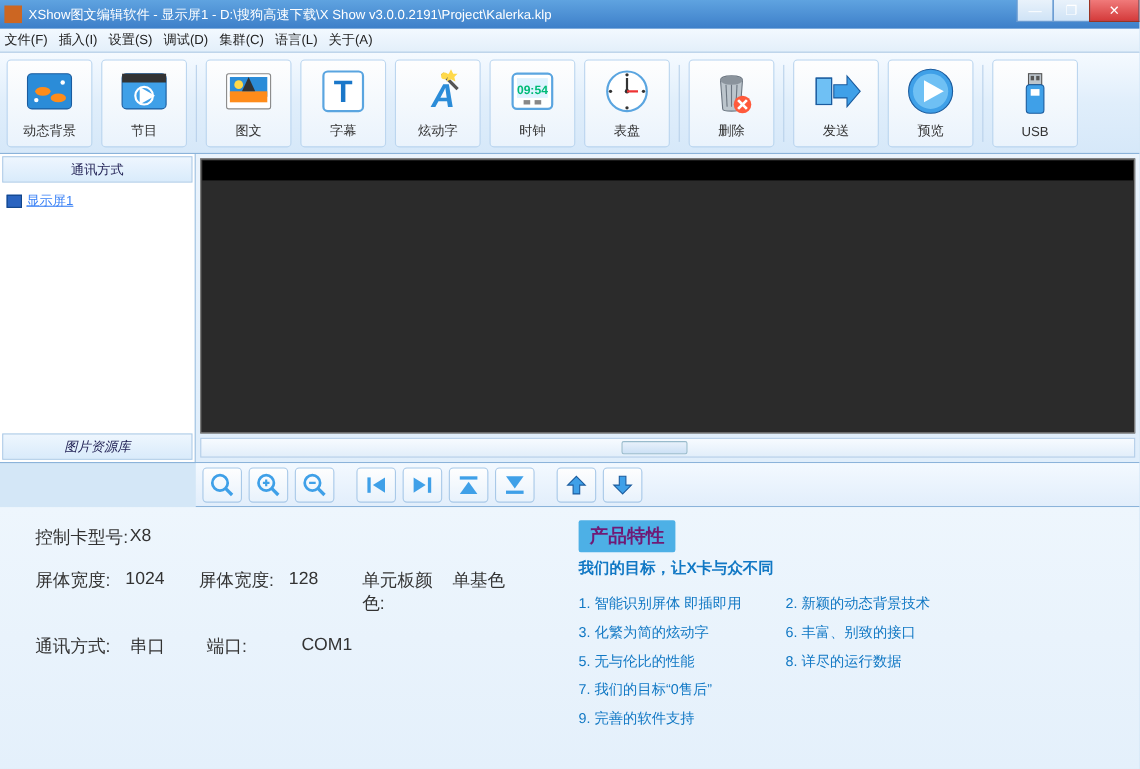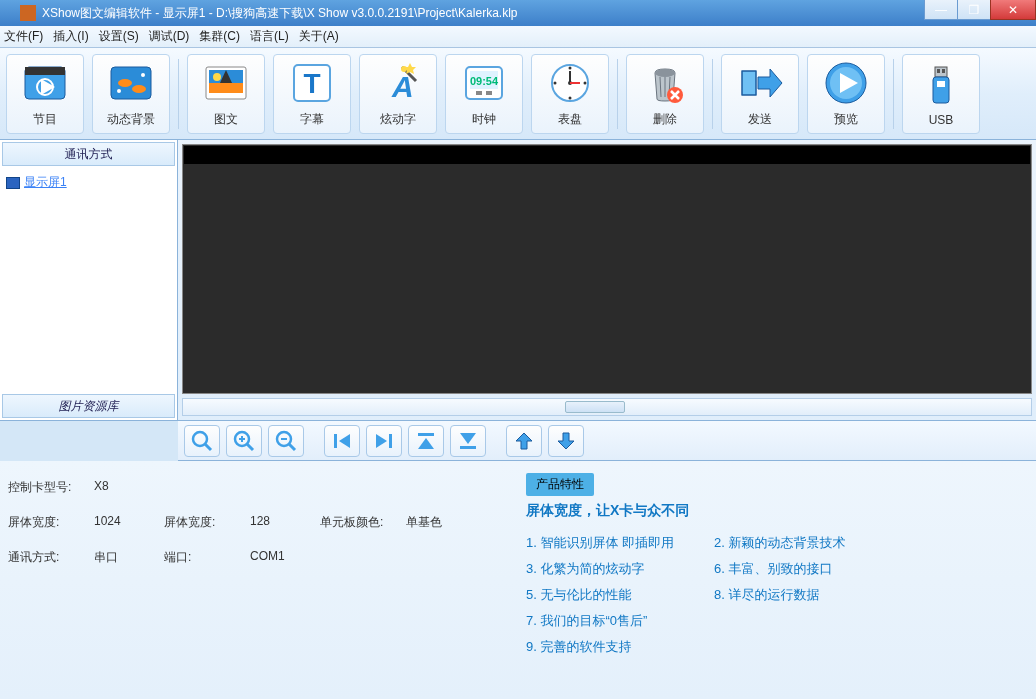--- a/index.html
+++ b/index.html
@@ -1,19 +1,19 @@
 <!DOCTYPE html>
 <html><head>
 <meta charset="utf-8">
 <style>
 * { margin: 0; padding: 0; box-sizing: border-box; font-family: "Microsoft YaHei", SimSun, Arial, sans-serif; }
 body { width: 1036px; height: 699px; overflow: hidden; background: #d4e7f7; }
 
 
-.titlebar { height: 26px; background: linear-gradient(#5fa3e0, #3d7fc9); display: flex; align-items: center; padding-left: 20px; color: #fff; font-size: 12px; position: relative; }
+.titlebar { height: 26px; background: linear-gradient(#5fa3e0, #3d7fc9); display: flex; align-items: center; padding-left: 4px; color: #fff; font-size: 12px; position: relative; }
 .titlebar .app-icon { width: 16px; height: 16px; background: #c62; margin-right: 6px; }
 .win-btns { position: absolute; right: 0; top: 0; display: flex; }
 .win-btns div { width: 34px; height: 20px; display: flex; align-items: center; justify-content: center; font-size: 12px; background: linear-gradient(#e9f2fb,#cfe3f6); border: 1px solid #6a9bd1; border-top: none; margin-left: -1px; }
 .win-btns .close { background: linear-gradient(#f07a7a,#d43a3a); color: #fff; border-color: #932; width: 46px; border-top-right-radius: 0; }
 
 
 .menubar { height: 22px; background: linear-gradient(#f3f9ff,#e3effa); border-bottom: 1px solid #a9c5e2; display: flex; align-items: center; padding-left: 4px; font-size: 12px; color: #222; }
 .menubar span { margin-right: 10px; cursor: default; }
 
 
@@ -37,26 +37,26 @@
 .hsb { height: 18px; background: linear-gradient(#f7fbff,#e2eefa); border: 1px solid #b4cee8; position: relative; }
 .hsb .thumb { position: absolute; left: 45%; top: 2px; width: 60px; height: 12px; background: linear-gradient(#e8f1fb,#cde1f5); border: 1px solid #9bc; border-radius: 2px; }
 
 
 .ctrlbar { height: 40px; background: linear-gradient(#f3f9ff,#e2eefb); border-bottom: 1px solid #8bb3da; display: flex; align-items: center; padding: 0 6px; gap: 6px; margin-left: 178px; }
 .ctrl-btn { width: 36px; height: 32px; border: 1px solid #a9c9e8; border-radius: 4px; background: linear-gradient(#fefefe,#e8f2fc); display: flex; align-items: center; justify-content: center; cursor: pointer; }
 .ctrl-sep { width: 8px; }
 
 
 .bottom { display: flex; height: 238px; background: linear-gradient(#eef6fd,#e4f0fb); }
-.info-left { width: 510px; padding: 18px 8px; font-size: 12px; color: #333; }
+.info-left { width: 510px; padding: 18px 32px; font-size: 16px; color: #333; }
 .info-row { display: flex; margin-bottom: 18px; }
 .info-row .lbl { width: 86px; }
 .info-row .val { width: 70px; }
 .info-right { flex: 1; padding: 12px 16px; font-size: 13px; }
-.feat-tag { display: inline-block; background: #4db0e6; color: #000000; padding: 3px 10px; border-radius: 2px; font-size: 12px; margin-bottom: 6px; }
+.feat-tag { display: inline-block; background: #4db0e6; color: #701a75; padding: 3px 10px; border-radius: 2px; font-size: 17px; margin-bottom: 6px; font-weight: bold; }
 .feat-head { color: #1178c4; font-weight: bold; font-size: 14px; margin-bottom: 10px; }
 .feat-cols { display: flex; gap: 40px; }
 .feat-cols ul { list-style: none; }
 .feat-cols li { color: #1178c4; font-size: 13px; line-height: 26px; }
 
 
 svg { display: block; }
 </style>
 </head>
 <body>
@@ -78,39 +78,39 @@
     <span>调试(D)</span>
     <span>集群(C)</span>
     <span>语言(L)</span>
     <span>关于(A)</span>
   </div>
 
 <div class="toolbar" id="toolbar">
     <div class="tool-item">
       <div class="tool-icon">
         <svg width="48" height="48">
-          <rect x="4" y="8" width="40" height="32" rx="4" fill="#3fa0e8" stroke="#1a5b9e"></rect>
-          <rect x="4" y="8" width="40" height="8" fill="#333"></rect>
-          <polygon points="20,20 20,36 34,28" fill="#fff"></polygon>
-          <circle cx="24" cy="28" r="8" fill="none" stroke="#fff" stroke-width="2"></circle>
-        </svg>
-      </div>
-      <span>节目</span>
-    </div>
-    <div class="tool-item">
-      <div class="tool-icon">
-        <svg width="48" height="48">
           <rect x="4" y="8" width="40" height="32" rx="4" fill="#2b8cd8" stroke="#1a5b9e"></rect>
           <ellipse cx="18" cy="24" rx="7" ry="4" fill="#ff8c1a"></ellipse>
           <ellipse cx="32" cy="30" rx="7" ry="4" fill="#ff8c1a"></ellipse>
           <circle cx="36" cy="16" r="2" fill="#fff"></circle>
           <circle cx="12" cy="32" r="2" fill="#fff"></circle>
         </svg>
       </div>
       <span>动态背景</span>
+    </div>
+    <div class="tool-item">
+      <div class="tool-icon">
+        <svg width="48" height="48">
+          <rect x="4" y="8" width="40" height="32" rx="4" fill="#3fa0e8" stroke="#1a5b9e"></rect>
+          <rect x="4" y="8" width="40" height="8" fill="#333"></rect>
+          <polygon points="20,20 20,36 34,28" fill="#fff"></polygon>
+          <circle cx="24" cy="28" r="8" fill="none" stroke="#fff" stroke-width="2"></circle>
+        </svg>
+      </div>
+      <span>节目</span>
     </div>
     <div class="tool-sep"></div>
     <div class="tool-item">
       <div class="tool-icon">
         <svg width="48" height="48">
           <rect x="4" y="8" width="40" height="32" rx="2" fill="#fff" stroke="#888"></rect>
           <rect x="7" y="11" width="34" height="18" fill="#2b8cd8"></rect>
           <circle cx="15" cy="18" r="4" fill="#ffd94a"></circle>
           <rect x="7" y="24" width="34" height="10" fill="#ff8c1a"></rect>
           <path d="M24 11 L30 24 L18 24 Z" fill="#333"></path>
@@ -331,21 +331,21 @@
     </div>
     <div class="info-row">
       <span class="lbl">通讯方式:</span>
       <span class="val">串口</span>
       <span class="lbl">端口:</span>
       <span class="val">COM1</span>
     </div>
   </div>
   <div class="info-right">
     <span class="feat-tag">产品特性</span>
-    <div class="feat-head">屏体宽度，让X卡与众不同</div>
+    <div class="feat-head">我们的目标，让X卡与众不同</div>
     <div class="feat-cols">
       <ul id="feat-left">
           <li>1. 智能识别屏体  即插即用</li>
           <li>3. 化繁为简的炫动字</li>
           <li>5. 无与伦比的性能</li>
           <li>7. 我们的目标“0售后”</li>
           <li>9. 完善的软件支持</li>
         </ul>
       <ul id="feat-right">
           <li>2. 新颖的动态背景技术</li>

